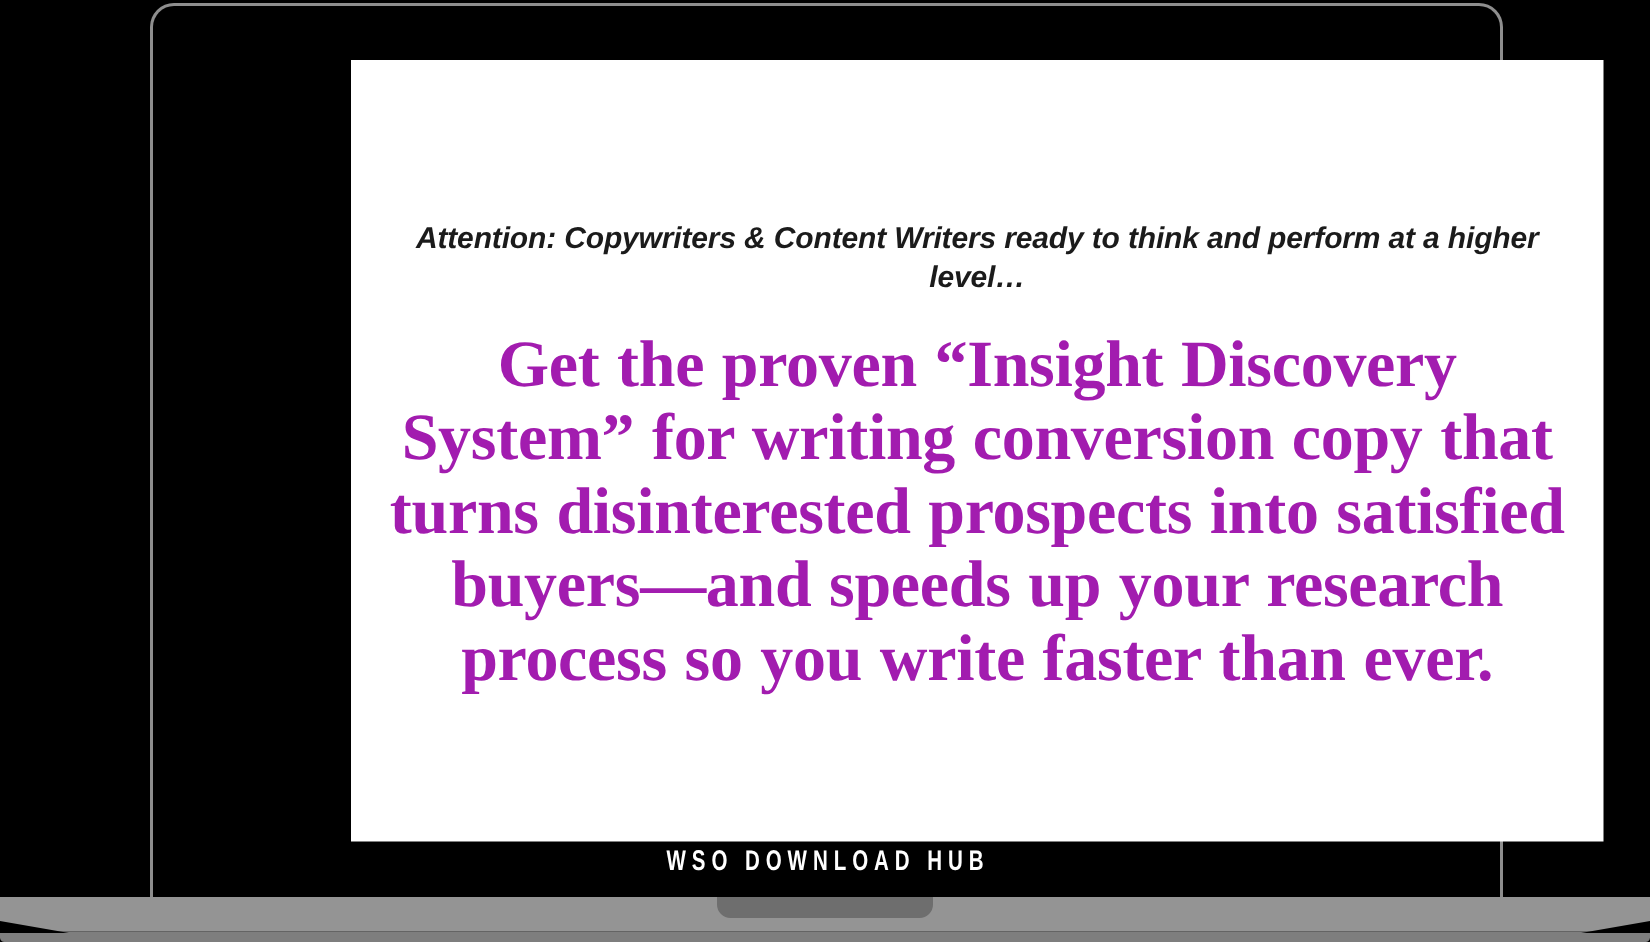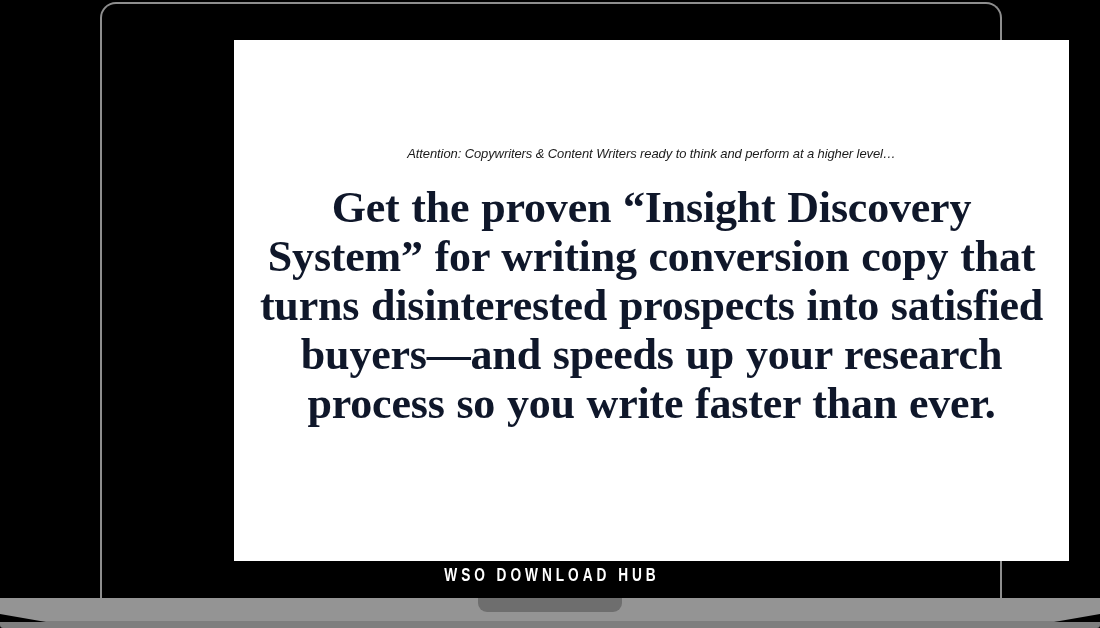--- a/index.html
+++ b/index.html
@@ -52,34 +52,35 @@
     top: 0;
     width: 835px;
     padding-top: 106px;
     box-sizing: border-box;
     text-align: center;
   }
 
   .eyebrow {
     font-family: "Liberation Sans", sans-serif;
     font-style: italic;
-    font-size: 13px;
+    font-size: 20px;
     line-height: 1.3;
     color: #1b1b1b;
     letter-spacing: -0.1px;
     margin: 0 0 20px 0;
     padding: 0 9px;
+    font-weight: bold;
   }
 
   .headline {
     font-family: "Liberation Serif", "DejaVu Serif", serif;
     font-weight: bold;
     font-size: 44px;
     line-height: 49px;
-    color: #0f172a;
+    color: #a21caf;
     margin: 0;
     padding: 0 22px;
     letter-spacing: -0.2px;
     word-spacing: 1px;
   }
 
   
   .watermark {
     position: absolute;
     left: 0;

